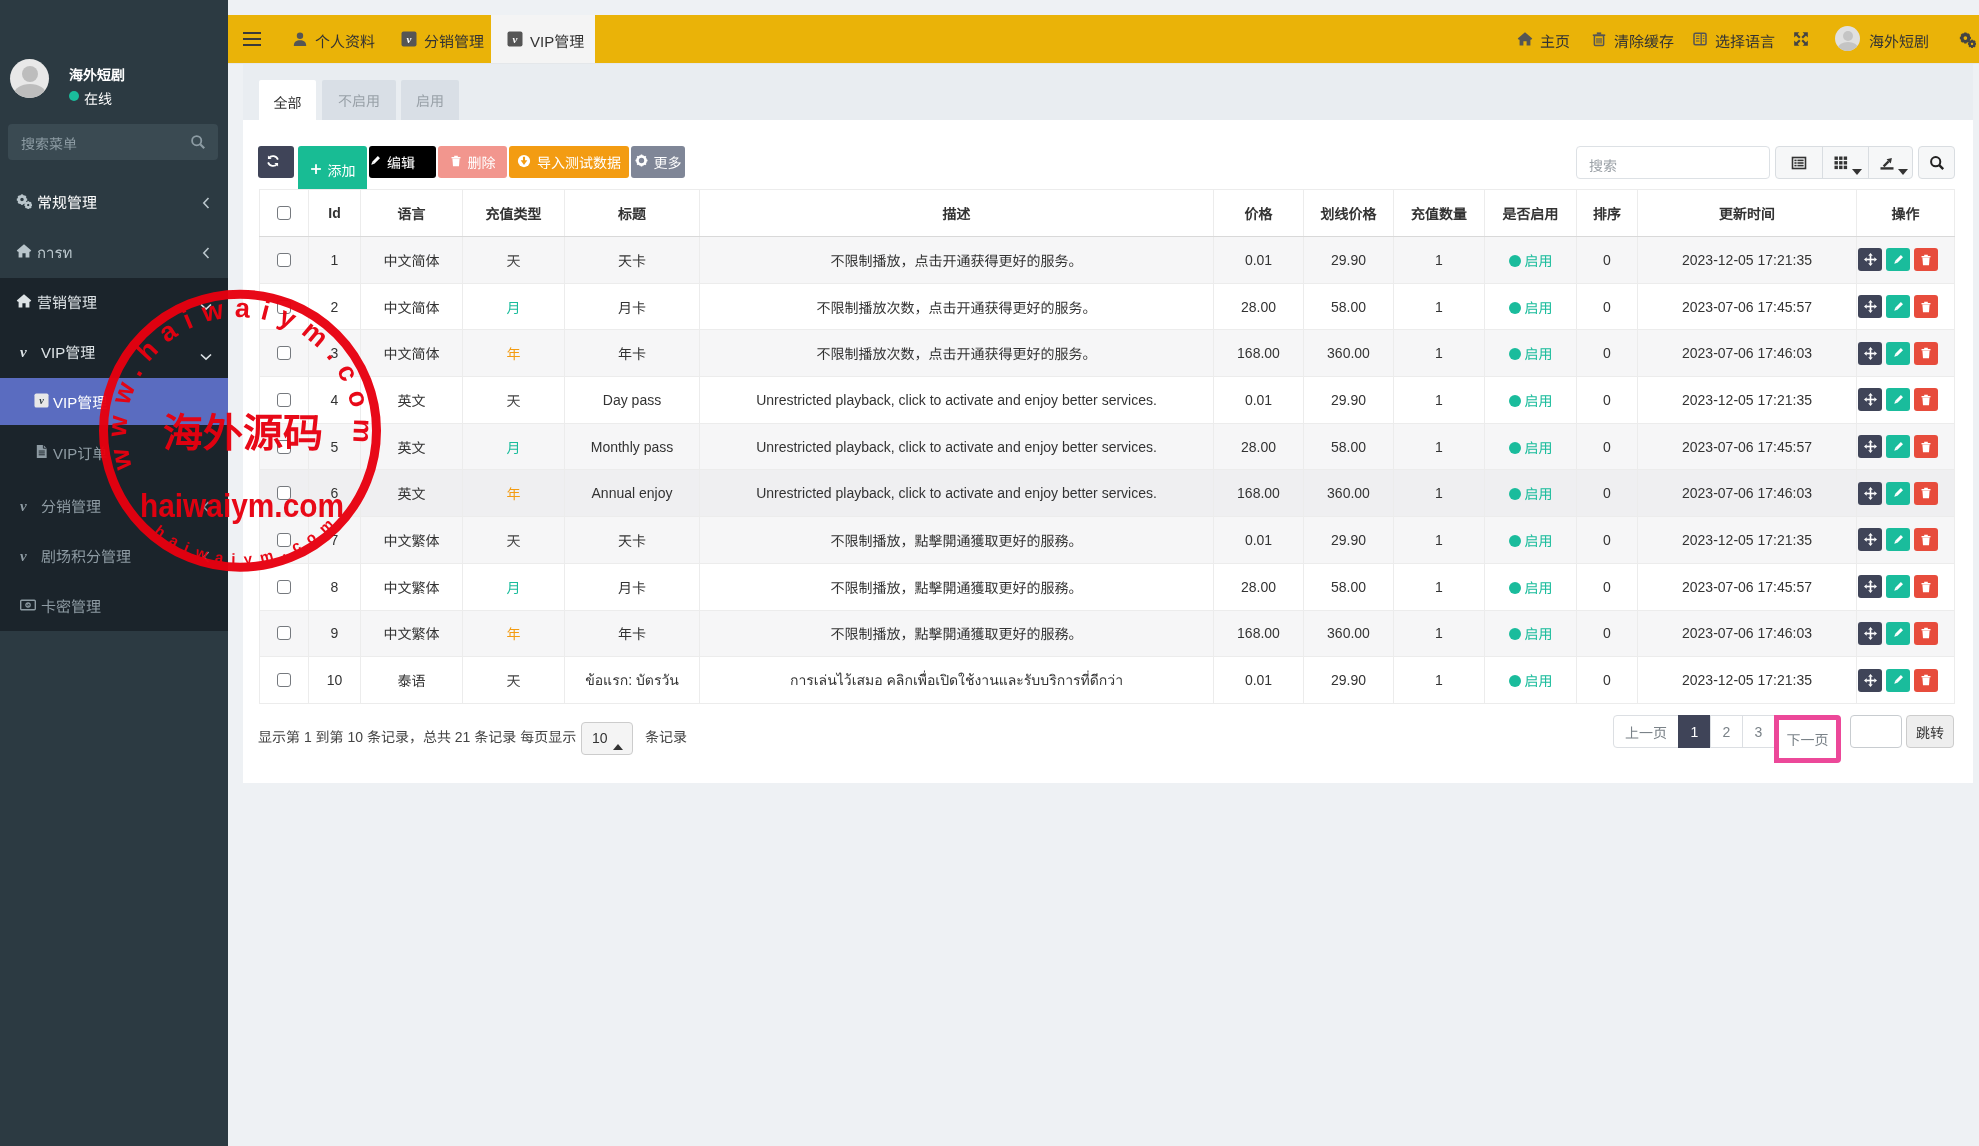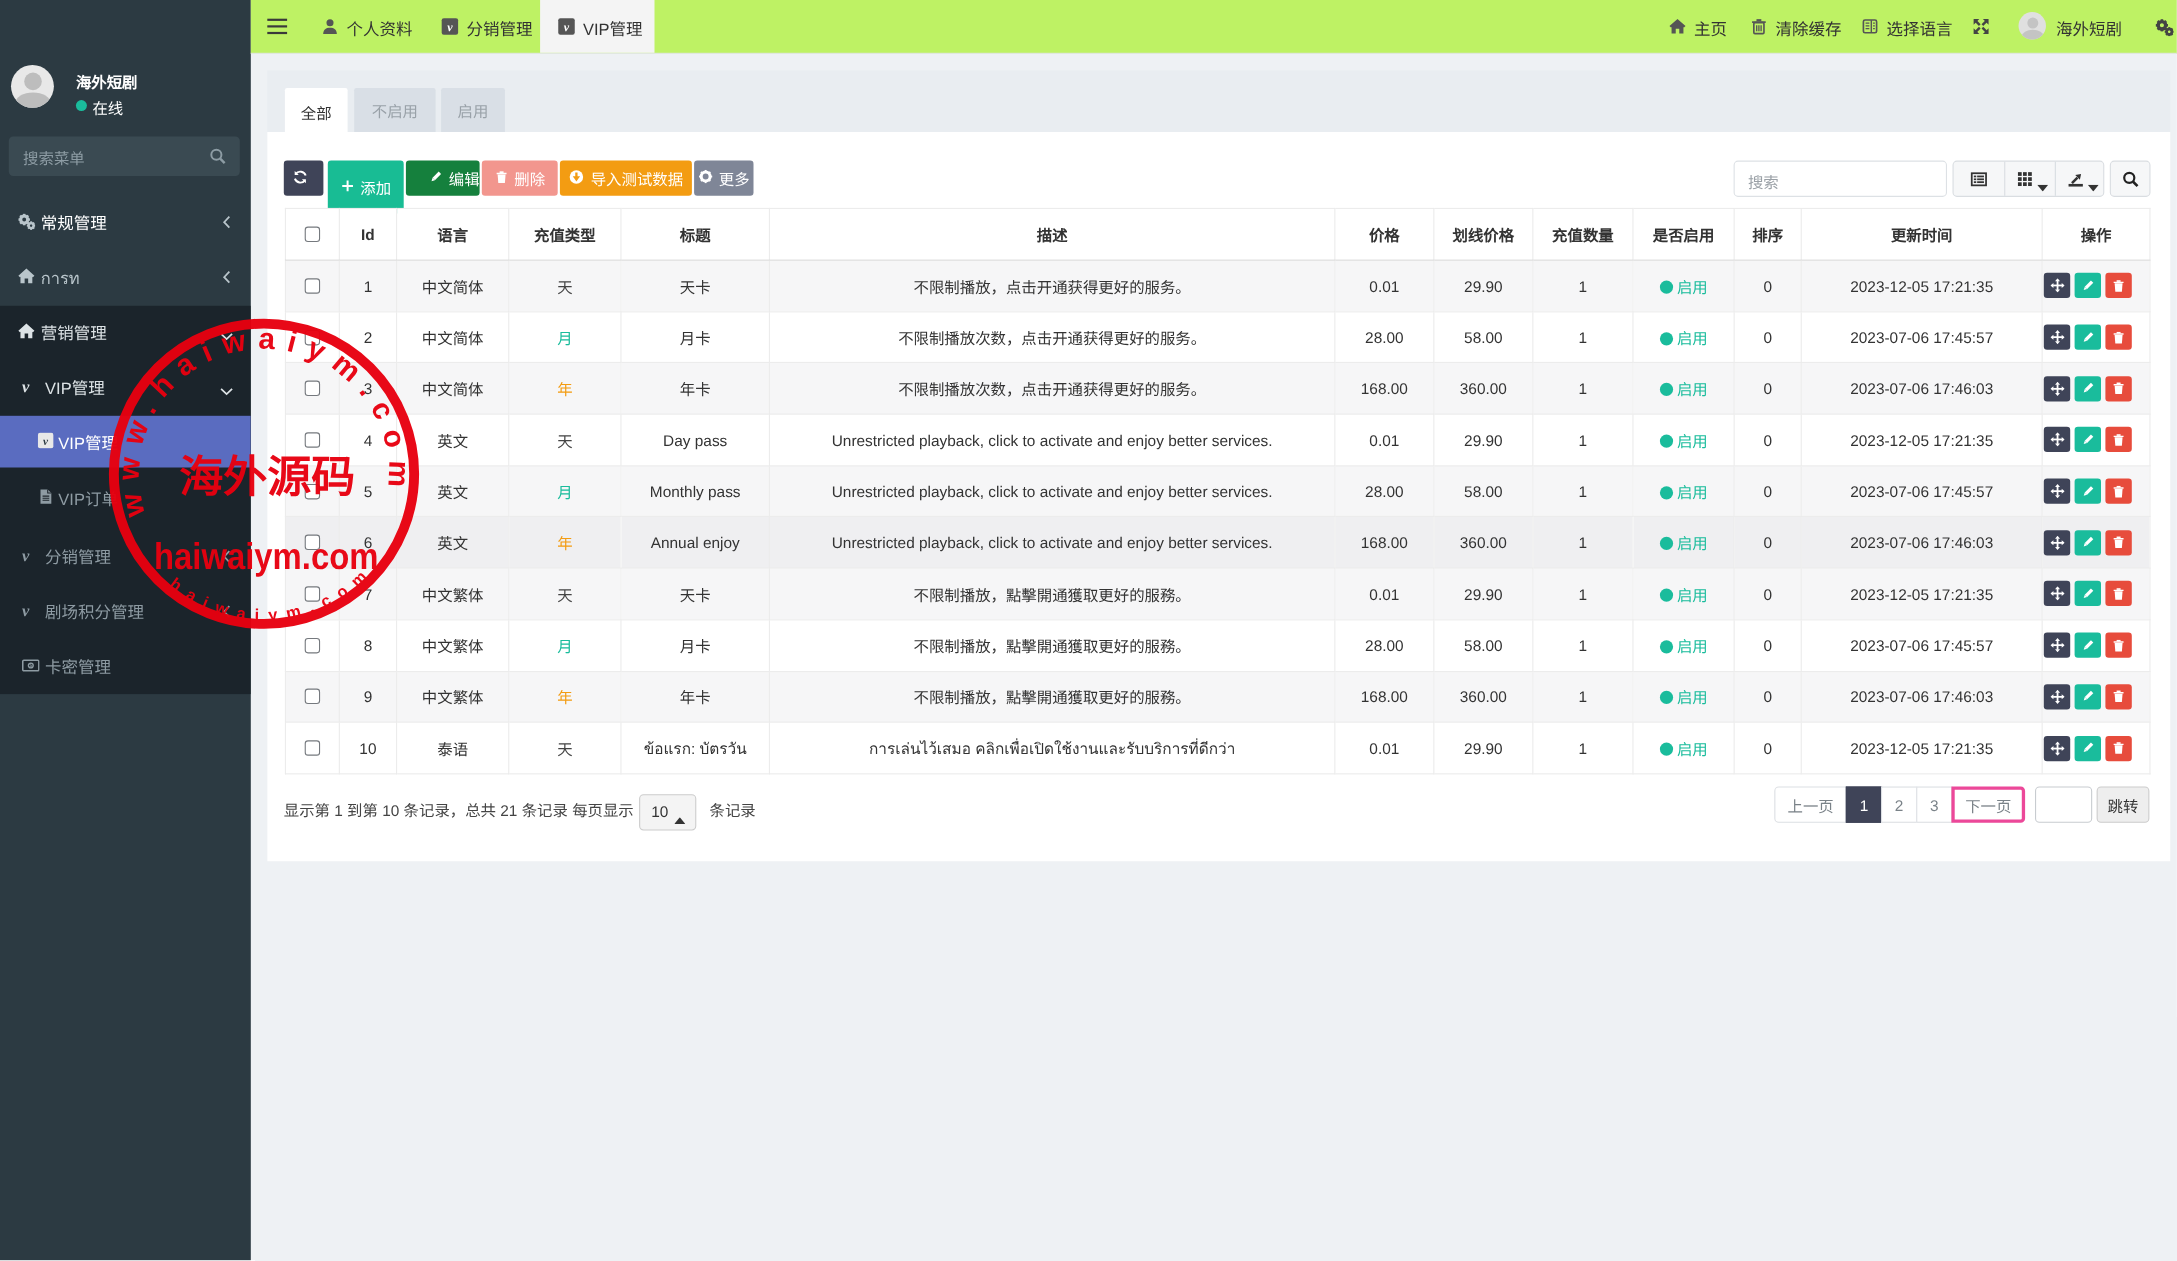--- a/index.html
+++ b/index.html
@@ -100,21 +100,21 @@
         </svg></div>
       <div style="position:absolute;left:41px;top:545px;font-size:15px;color:#8e9ba3;white-space:nowrap">剧场积分管理</div>
   <div style="position:absolute;left:20px;top:597px;width:16px;height:16px"><svg width="16" height="16" viewBox="0 0 16 16" style="">
           <rect x="0.7" y="3.2" width="14.6" height="9.6" rx="1" fill="none" stroke="#8e9ba3" stroke-width="1.4"></rect>
           <circle cx="8" cy="8" r="2.2" fill="none" stroke="#8e9ba3" stroke-width="1.2"></circle>
           <text x="8" y="9.8" font-size="5" font-family="Liberation Sans" fill="#8e9ba3" text-anchor="middle">$</text>
         </svg></div>
       <div style="position:absolute;left:41px;top:595px;font-size:15px;color:#8e9ba3;white-space:nowrap">卡密管理</div>
 </div>
 
-<div style="position:absolute;left:228px;top:0;width:1751px;height:48px;background:#bef264;border-bottom:1px solid #e4e7ea">
+<div style="position:absolute;left:228px;top:15px;width:1751px;height:48px;background:#eab308;border-bottom:1px solid #e4e7ea">
   <div style="position:absolute;left:15px;top:17px;width:18px;height:14px">
     <div style="width:18px;height:2px;background:#3a3a3a;margin-bottom:4px"></div>
     <div style="width:18px;height:2px;background:#3a3a3a;margin-bottom:4px"></div>
     <div style="width:18px;height:2px;background:#3a3a3a"></div>
   </div>
   <div style="position:absolute;left:64px;top:16px;width:16px;height:16px"><svg width="16" height="16" viewBox="0 0 16 16" style="">
           <circle cx="8" cy="4.7" r="3.2" fill="#555"></circle>
           <path d="M1.8 15 C1.8 10.8 4.5 9.2 8 9.2 C11.5 9.2 14.2 10.8 14.2 15 Z" fill="#555"></path>
         </svg></div>
       <div style="position:absolute;left:87px;top:15px;font-size:15px;color:#333;white-space:nowrap">个人资料</div>
@@ -213,21 +213,21 @@
           <path d="M2.2 1.6 L2.2 5.8 L6.4 5.8 Z" fill="#fff"></path>
           <path d="M13.8 14.4 L13.8 10.2 L9.6 10.2 Z" fill="#fff"></path>
         </svg></span>
     </div>
 <div style="position:absolute;left:298px;top:146px;width:69px;height:48px;background:#18bc94;border-radius:3px;color:#fff;font-size:14px;display:flex;align-items:center;justify-content:center;white-space:nowrap"><span style="display:inline-block;vertical-align:-2px;margin-right:6px"><svg width="12" height="12" viewBox="0 0 16 16" style="">
           <g stroke="#fff" stroke-width="2.4">
             <line x1="8" y1="1.5" x2="8" y2="14.5"></line>
             <line x1="1.5" y1="8" x2="14.5" y2="8"></line>
           </g>
         </svg></span>添加</div>
-<div style="position:absolute;left:369px;top:146px;width:67px;height:32px;background:#15803d;border-radius:3px;color:#fff;font-size:14px;display:flex;align-items:center;justify-content:flex-end;white-space:nowrap"><span style="display:inline-block;vertical-align:-2px;margin-right:6px"><svg width="12" height="12" viewBox="0 0 16 16" style="">
+<div style="position:absolute;left:369px;top:146px;width:67px;height:32px;background:#000000;border-radius:3px;color:#fff;font-size:14px;display:flex;align-items:center;justify-content:flex-start;white-space:nowrap"><span style="display:inline-block;vertical-align:-2px;margin-right:6px"><svg width="12" height="12" viewBox="0 0 16 16" style="">
           <g transform="rotate(45 8 8)">
             <rect x="6" y="0.6" width="4" height="10.6" fill="#fff"></rect>
             <path d="M6 11.2 H10 L8 15 Z" fill="#fff"></path>
           </g>
         </svg></span>编辑</div>
 <div style="position:absolute;left:438px;top:146px;width:69px;height:32px;background:#f2968e;border-radius:3px;color:#fff;font-size:14px;display:flex;align-items:center;justify-content:center;white-space:nowrap"><span style="display:inline-block;vertical-align:-2px;margin-right:6px"><svg width="12" height="12" viewBox="0 0 16 16" style="">
           <path d="M3.2 4.8 H12.8 L12 15 H4 Z" fill="#fff"></path>
           <line x1="2" y1="3.6" x2="14" y2="3.6" stroke="#fff" stroke-width="1.8"></line>
           <rect x="5.6" y="1" width="4.8" height="2" fill="#fff"></rect>
           <g stroke="#fff" stroke-width="1">
@@ -853,21 +853,21 @@
       <div style="position:absolute;right:9px;top:13px"><svg width="10" height="6" viewBox="0 0 10 6">
           <path d="M0 6 L10 6 L5 0 Z" fill="#333"></path>
         </svg></div>
 </div>
 <div style="position:absolute;left:645px;top:726px;font-size:14px;color:#444">条记录</div>
 <div style="position:absolute;left:1613px;top:715px;display:flex">
   <div style="height:33px;box-sizing:border-box;border:1px solid #dcdfe3;background:#fff;display:flex;align-items:center;justify-content:center;font-size:14px;color:#555;width:66px;border-radius:4px 0 0 4px;color:#7a8288">上一页</div>
   <div style="height:33px;box-sizing:border-box;border:1px solid #dcdfe3;background:#fff;display:flex;align-items:center;justify-content:center;font-size:14px;color:#555;width:33px;background:#3f4458;border-color:#3f4458;color:#fff;margin-left:-1px">1</div>
   <div style="height:33px;box-sizing:border-box;border:1px solid #dcdfe3;background:#fff;display:flex;align-items:center;justify-content:center;font-size:14px;color:#555;width:33px;margin-left:-1px;color:#7a8288">2</div>
   <div style="height:33px;box-sizing:border-box;border:1px solid #dcdfe3;background:#fff;display:flex;align-items:center;justify-content:center;font-size:14px;color:#555;width:33px;margin-left:-1px;color:#7a8288">3</div>
-  <div style="height:33px;box-sizing:border-box;border:3px solid #ec4899;background:#fff;display:flex;align-items:center;justify-content:center;font-size:14px;color:#555;width:67px;margin-left:-1px;border-radius:0 4px 4px 0;color:#7a8288">下一页</div>
+  <div style="height:48px;box-sizing:border-box;border:5px solid #ec4899;background:#fff;display:flex;align-items:center;justify-content:center;font-size:14px;color:#555;width:67px;margin-left:-1px;border-radius:0 4px 4px 0;color:#7a8288">下一页</div>
 </div>
 <div style="position:absolute;left:1850px;top:715px;width:52px;height:33px;box-sizing:border-box;border:1px solid #c8ccd0;border-radius:4px;background:#fff"></div>
 <div style="position:absolute;left:1906px;top:715px;width:48px;height:33px;box-sizing:border-box;border:1px solid #ccc;border-radius:4px;background:#eee;display:flex;align-items:center;justify-content:center;font-size:14px;color:#333">跳转</div>
 
 <svg style="position:absolute;left:0;top:0;pointer-events:none" width="450" height="650" viewBox="0 0 450 650">
 <defs>
 <path id="toparc" d="M 132.7 467.7 A 113.5 113.5 0 1 1 346.7 469.5"></path>
 <path id="botarc" d="M 153.7 532.5 A 133.5 133.5 0 0 0 369.0 465.3"></path>
 </defs>
 <g opacity="0.96">

